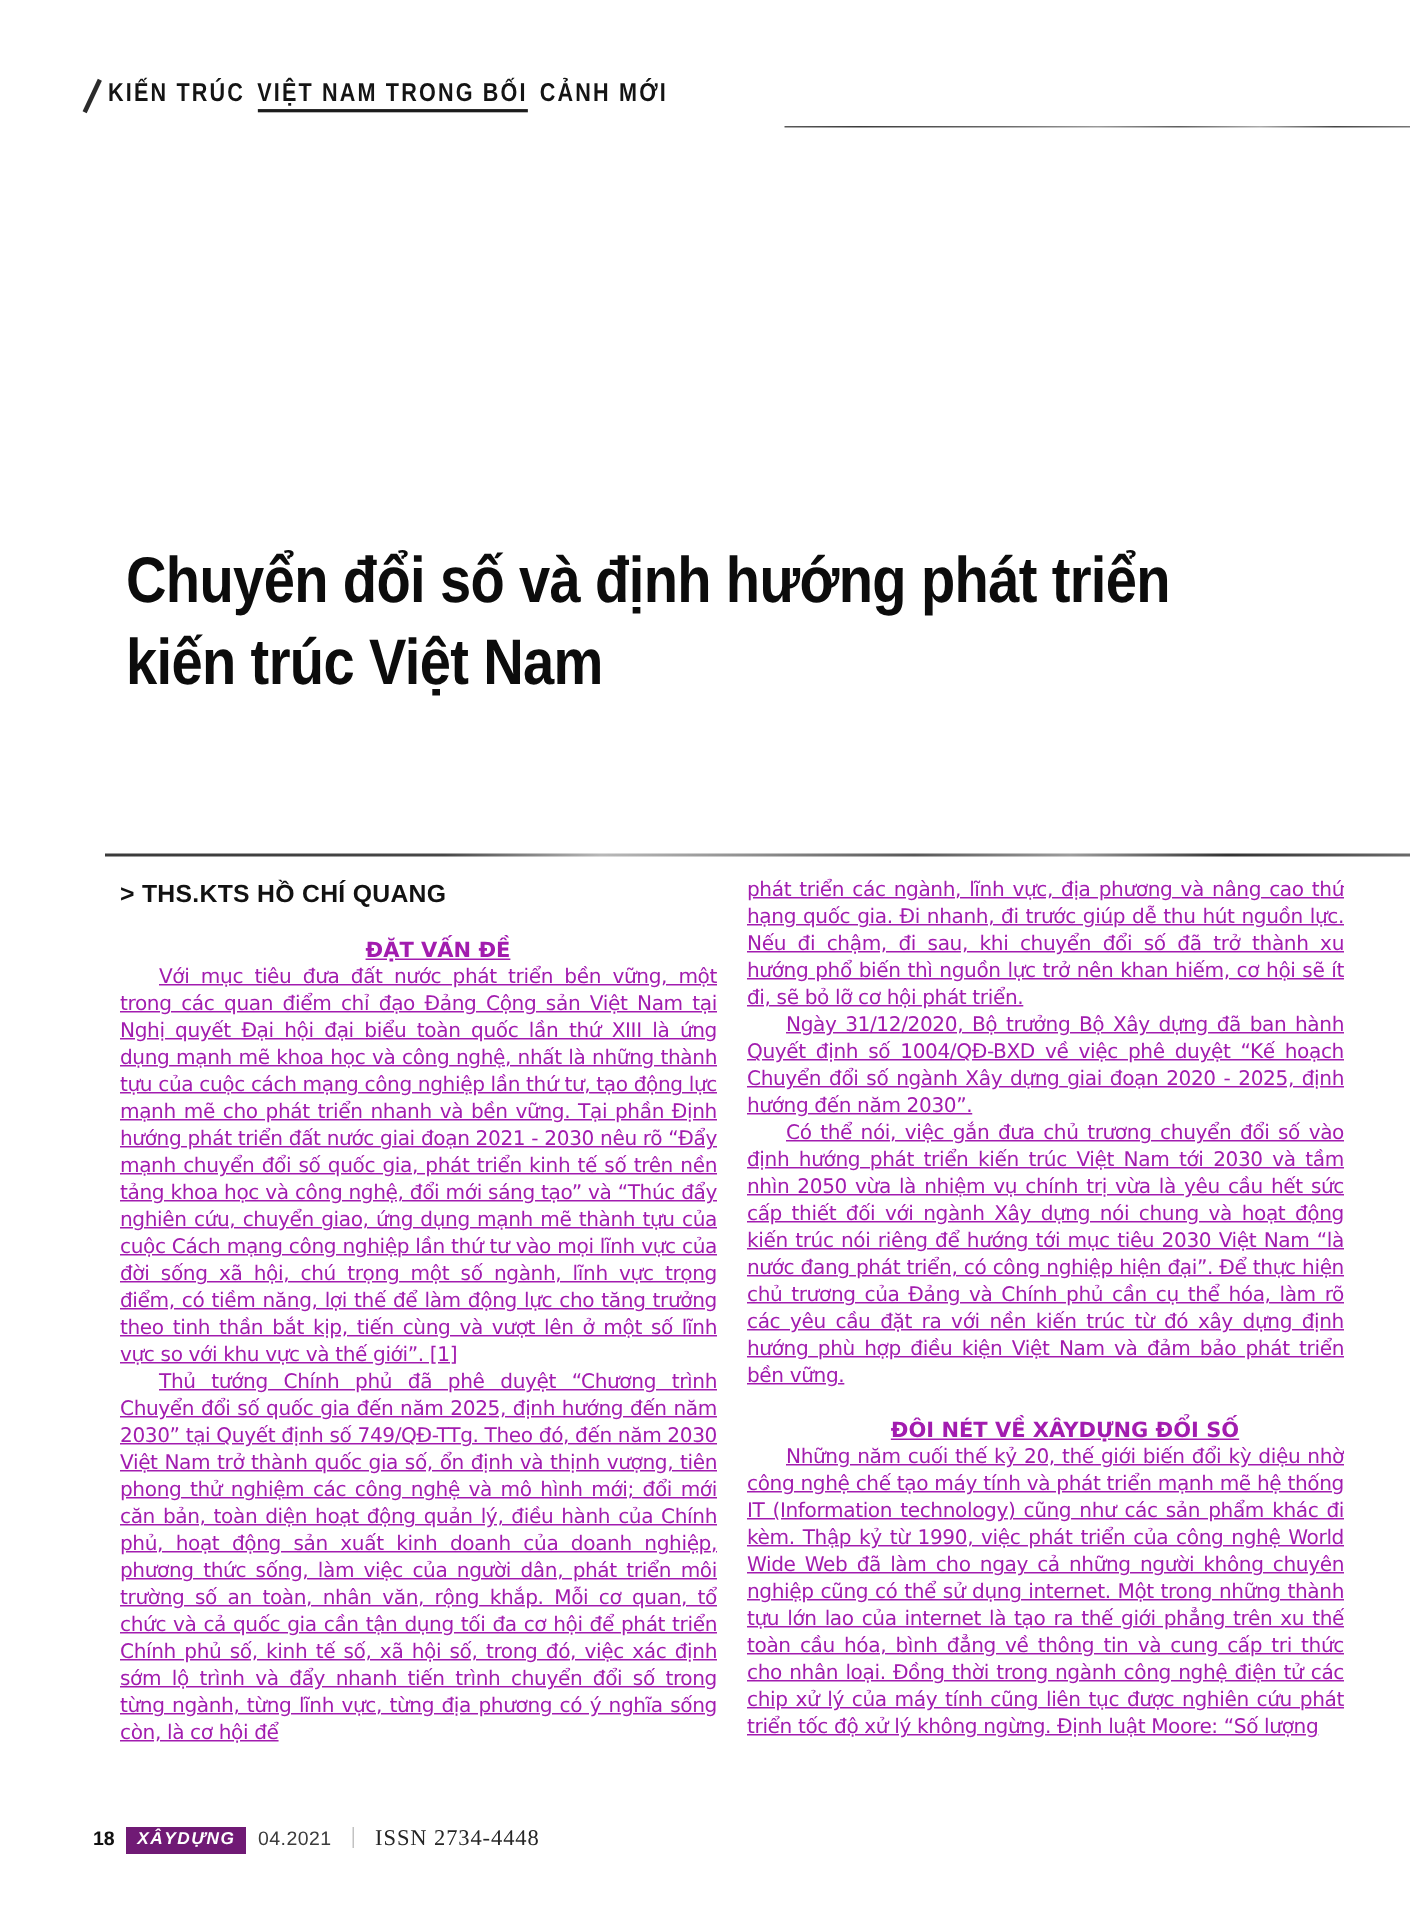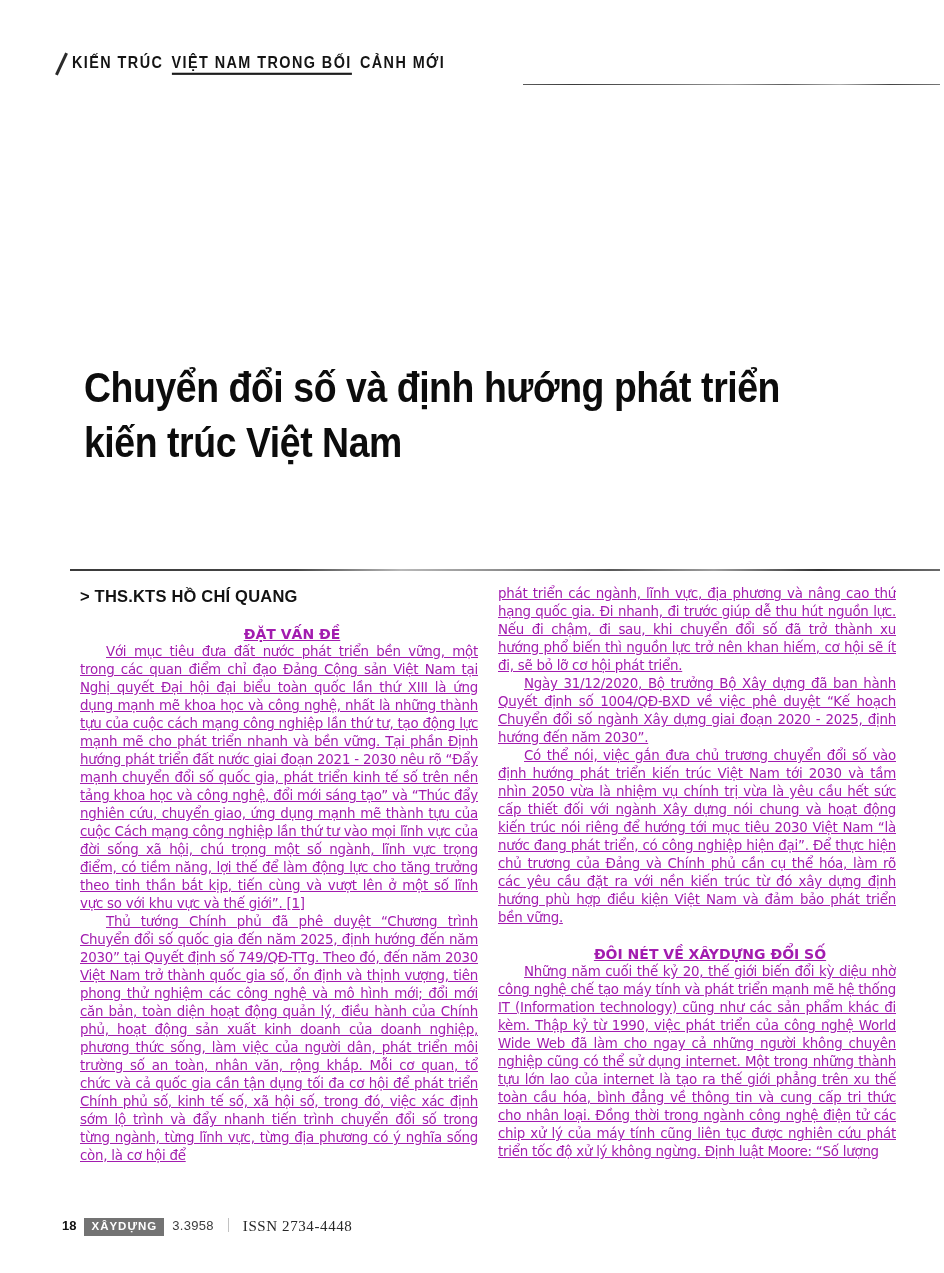--- a/index.html
+++ b/index.html
@@ -72,23 +72,23 @@
   
   .footer{
     position:absolute;left:62px;top:1218px;
     display:flex;align-items:flex-start;gap:8px;
   }
   .pagenum{
     font-family:"Liberation Sans", sans-serif;
     font-weight:bold;font-size:13px;color:#111;
   }
   .logo{
-    background:#737373;color:#ffffff;
+    background:#701a75;color:#ffffff;
     font-family:"Liberation Sans", sans-serif;
-    font-weight:bold;
+    font-weight:bold;font-style:italic;
     font-size:11.5px;letter-spacing:1px;
     padding:2px 7px 3px 7px;line-height:13px;
   }
   .issue{
     font-family:"Liberation Sans", sans-serif;
     font-size:13px;color:#3c3c3c;letter-spacing:0.3px;
   }
   .footer-sep{width:1px;height:14px;background:#c2c2c2;margin:0 6px;}
   .issn{
     font-family:"Liberation Serif", serif;
@@ -131,18 +131,18 @@
           <div class="block para indent">Có thể nói, việc gắn đưa chủ trương chuyển đổi số vào định hướng phát triển kiến trúc Việt Nam tới 2030 và tầm nhìn 2050 vừa là nhiệm vụ chính trị vừa là yêu cầu hết sức cấp thiết đối với ngành Xây dựng nói chung và hoạt động kiến trúc nói riêng để hướng tới mục tiêu 2030 Việt Nam “là nước đang phát triển, có công nghiệp hiện đại”. Để thực hiện chủ trương của Đảng và Chính phủ cần cụ thể hóa, làm rõ các yêu cầu đặt ra với nền kiến trúc từ đó xây dựng định hướng phù hợp điều kiện Việt Nam và đảm bảo phát triển bền vững.</div>
           <div class="block heading">ĐÔI NÉT VỀ XÂYDỰNG ĐỔI SỐ</div>
           <div class="block para indent">Những năm cuối thế kỷ 20, thế giới biến đổi kỳ diệu nhờ công nghệ chế tạo máy tính và phát triển mạnh mẽ hệ thống IT (Information technology) cũng như các sản phẩm khác đi kèm. Thập kỷ từ 1990, việc phát triển của công nghệ World Wide Web đã làm cho ngay cả những người không chuyên nghiệp cũng có thể sử dụng internet. Một trong những thành tựu lớn lao của internet là tạo ra thế giới phẳng trên xu thế toàn cầu hóa, bình đẳng về thông tin và cung cấp tri thức cho nhân loại. Đồng thời trong ngành công nghệ điện tử các chip xử lý của máy tính cũng liên tục được nghiên cứu phát triển tốc độ xử lý không ngừng. Định luật Moore: “Số lượng</div>
         </div>
     </div>
   </div>
 
   <div class="footer">
     <span class="pagenum">18</span>
     <span class="logo">XÂYDỰNG</span>
-    <span class="issue">3.3958</span>
+    <span class="issue">04.2021</span>
     <span class="footer-sep"></span>
     <span class="issn">ISSN 2734-4448</span>
   </div>
 
 </div>
 
 </body></html>

